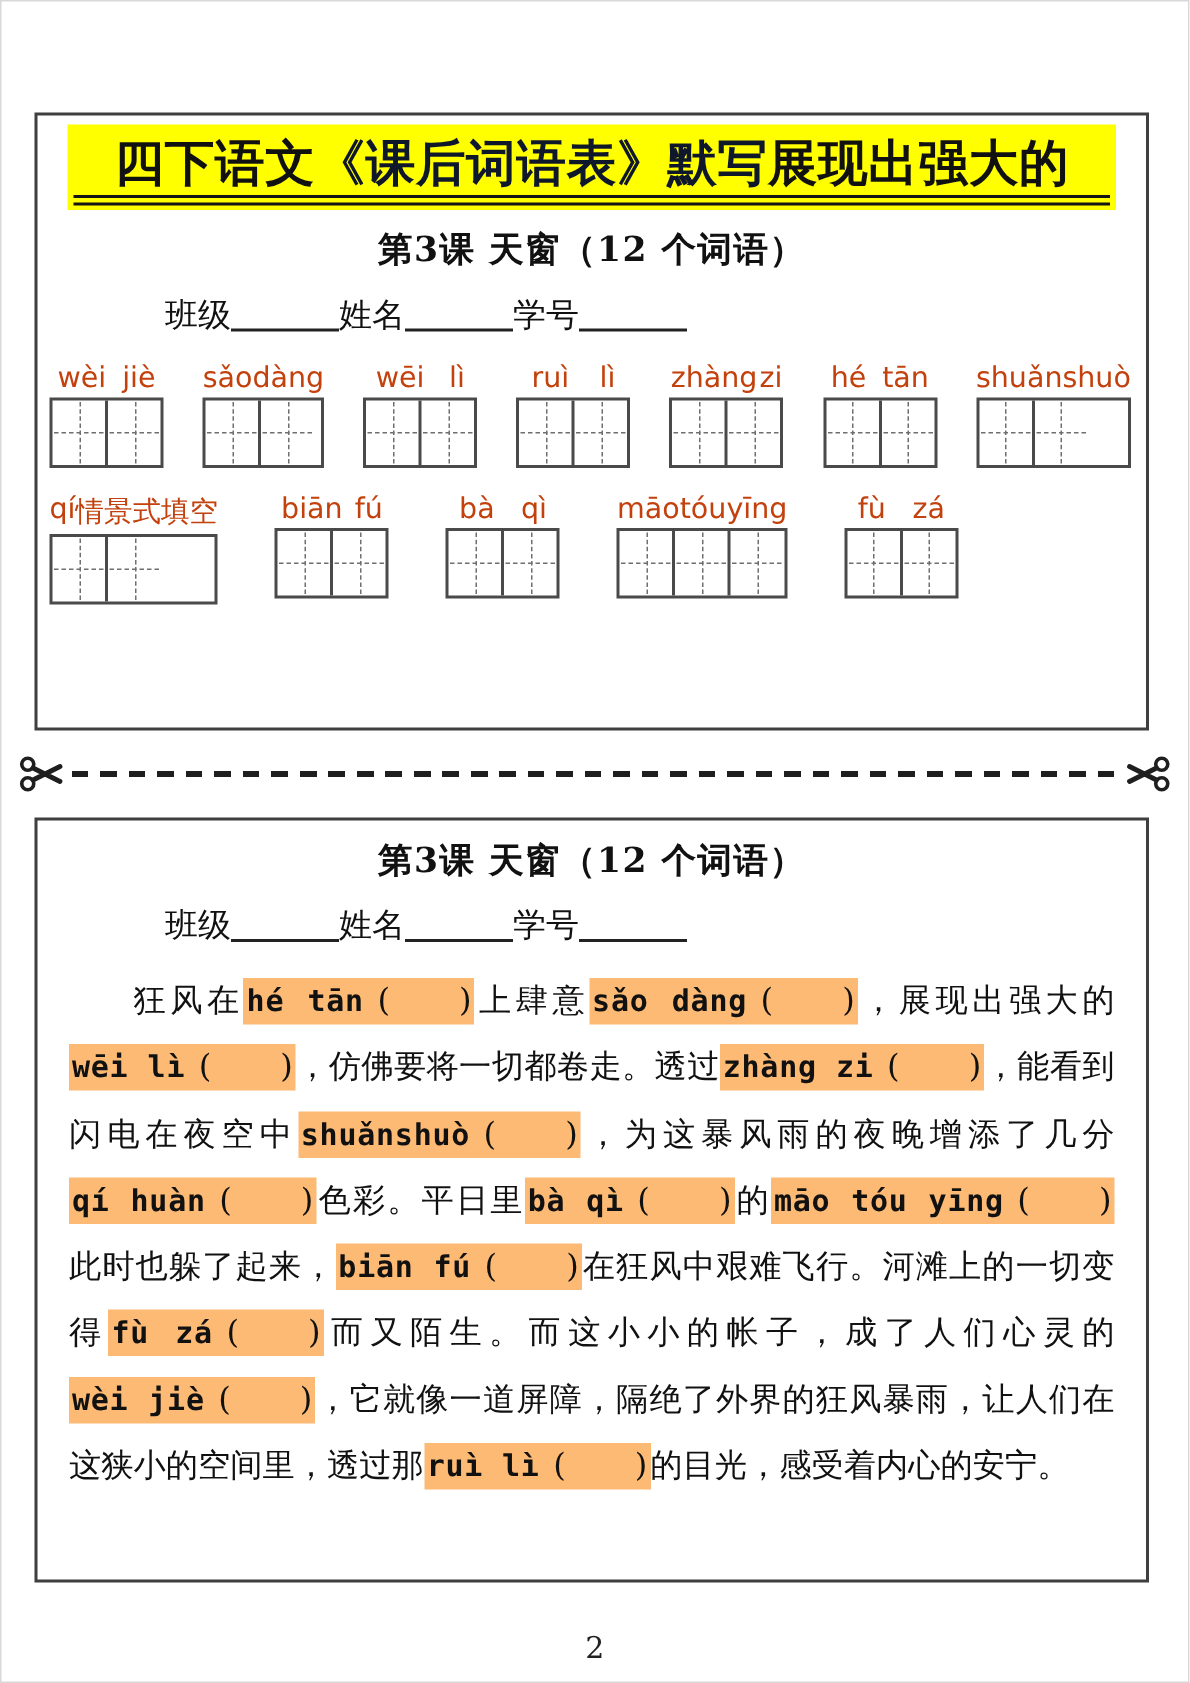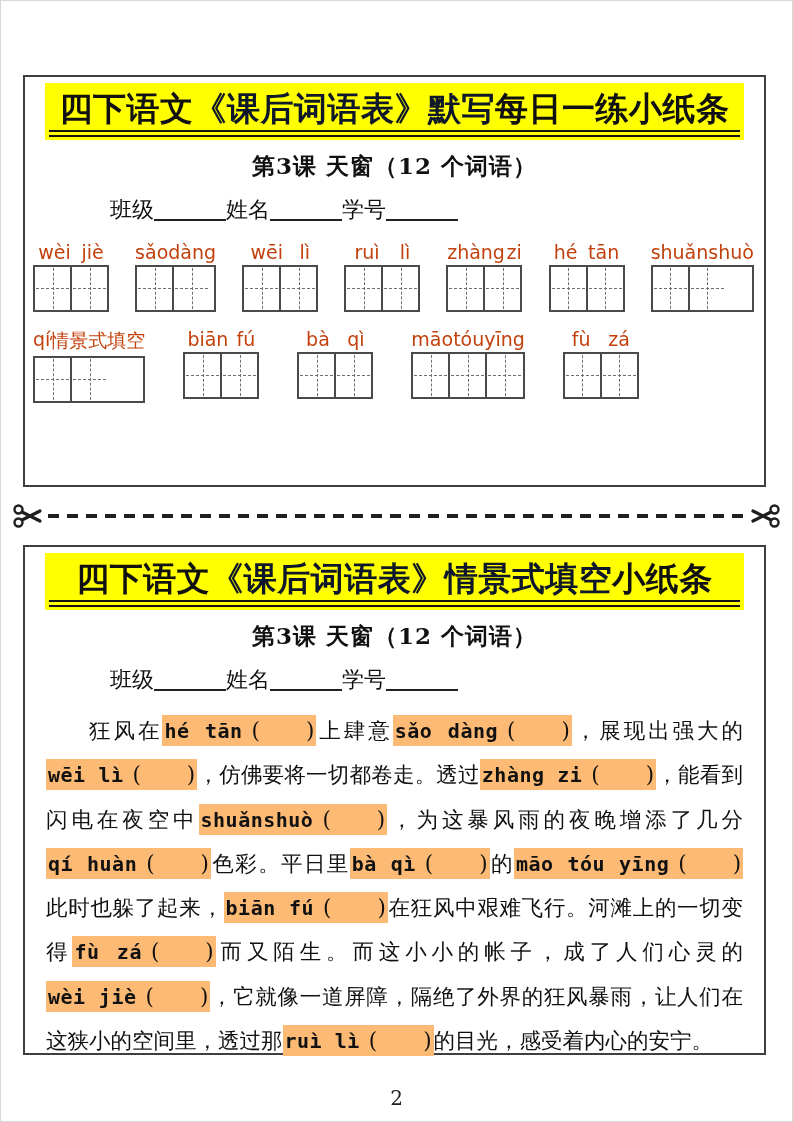--- a/index.html
+++ b/index.html
@@ -97,21 +97,21 @@
     text-align:center;font-size:20px;color:#222;
   }
 </style>
 </head>
 <body>
 
 <div class="page">
 
   <div class="box box-dictation">
     <div class="title-bar">
-      <div class="title-text" id="title1"><span>四下语文</span><span class="red">《课后词语表》</span><span class="red">默写</span><span>每日一练小纸条</span></div>
+      <div class="title-text" id="title1"><span>四下语文</span><span class="red">《课后词语表》</span><span class="red">默写</span><span>展现出强大的</span></div>
       <div class="title-underline"></div>
     </div>
     <div class="subtitle">第3课 天窗（12 个词语）</div>
     <div class="info-line" id="info1">
         <span class="info-field"><span>班级</span><span class="write-line"></span></span>
         <span class="info-field"><span>姓名</span><span class="write-line"></span></span>
         <span class="info-field"><span>学号</span><span class="write-line"></span></span>
       </div>
     <div class="word-rows" id="word-rows">
         <div class="word-row r0">
@@ -250,24 +250,20 @@
     </svg>
     <div class="dashes"></div>
     <svg class="scissors right" viewBox="0 0 32 32">
       <circle cx="6.5" cy="9.5" r="4" fill="none" stroke="#1f1f1f" stroke-width="2.4"></circle>
       <circle cx="6.5" cy="22.5" r="4" fill="none" stroke="#1f1f1f" stroke-width="2.4"></circle>
       <path d="M10 12 L28 21 M10 20 L28 11" stroke="#1f1f1f" stroke-width="3.2" fill="none" stroke-linecap="round"></path>
     </svg>
   </div>
 
   <div class="box box-fill">
-    <div class="title-bar">
-      <div class="title-text" id="title2"><span>四下语文</span><span class="red">《课后词语表》</span><span class="red">情景式填空</span><span>小纸条</span></div>
-      <div class="title-underline"></div>
-    </div>
     <div class="subtitle">第3课 天窗（12 个词语）</div>
     <div class="info-line" id="info2">
         <span class="info-field"><span>班级</span><span class="write-line"></span></span>
         <span class="info-field"><span>姓名</span><span class="write-line"></span></span>
         <span class="info-field"><span>学号</span><span class="write-line"></span></span>
       </div>
     <div class="paragraph" id="paragraph"><span>狂风在</span><span class="hl"><span class="py">hé tān</span><span class="paren-open">(</span><span class="blank-gap"></span><span>)</span></span><span>上肆意</span><span class="hl"><span class="py">sǎo dàng</span><span class="paren-open">(</span><span class="blank-gap"></span><span>)</span></span><span>，展现出强大的</span><span class="hl"><span class="py">wēi lì</span><span class="paren-open">(</span><span class="blank-gap"></span><span>)</span></span><span>，仿佛要将一切都卷走。透过</span><span class="hl"><span class="py">zhàng zi</span><span class="paren-open">(</span><span class="blank-gap"></span><span>)</span></span><span>，能看到闪电在夜空中</span><span class="hl"><span class="py">shuǎnshuò</span><span class="paren-open">(</span><span class="blank-gap"></span><span>)</span></span><span>，为这暴风雨的夜晚增添了几分</span><span class="hl"><span class="py">qí huàn</span><span class="paren-open">(</span><span class="blank-gap"></span><span>)</span></span><span>色彩。平日里</span><span class="hl"><span class="py">bà qì</span><span class="paren-open">(</span><span class="blank-gap"></span><span>)</span></span><span>的</span><span class="hl"><span class="py">māo tóu yīng</span><span class="paren-open">(</span><span class="blank-gap"></span><span>)</span></span><span>此时也躲了起来，</span><span class="hl"><span class="py">biān fú</span><span class="paren-open">(</span><span class="blank-gap"></span><span>)</span></span><span>在狂风中艰难飞行。河滩上的一切变得</span><span class="hl"><span class="py">fù zá</span><span class="paren-open">(</span><span class="blank-gap"></span><span>)</span></span><span>而又陌生。而这小小的帐子，成了人们心灵的</span><span class="hl"><span class="py">wèi jiè</span><span class="paren-open">(</span><span class="blank-gap"></span><span>)</span></span><span>，它就像一道屏障，隔绝了外界的狂风暴雨，让人们在这狭小的空间里，透过那</span><span class="hl"><span class="py">ruì lì</span><span class="paren-open">(</span><span class="blank-gap"></span><span>)</span></span><span>的目光，感受着内心的安宁。</span></div>
   </div>
 
   <div class="page-number">2</div>

